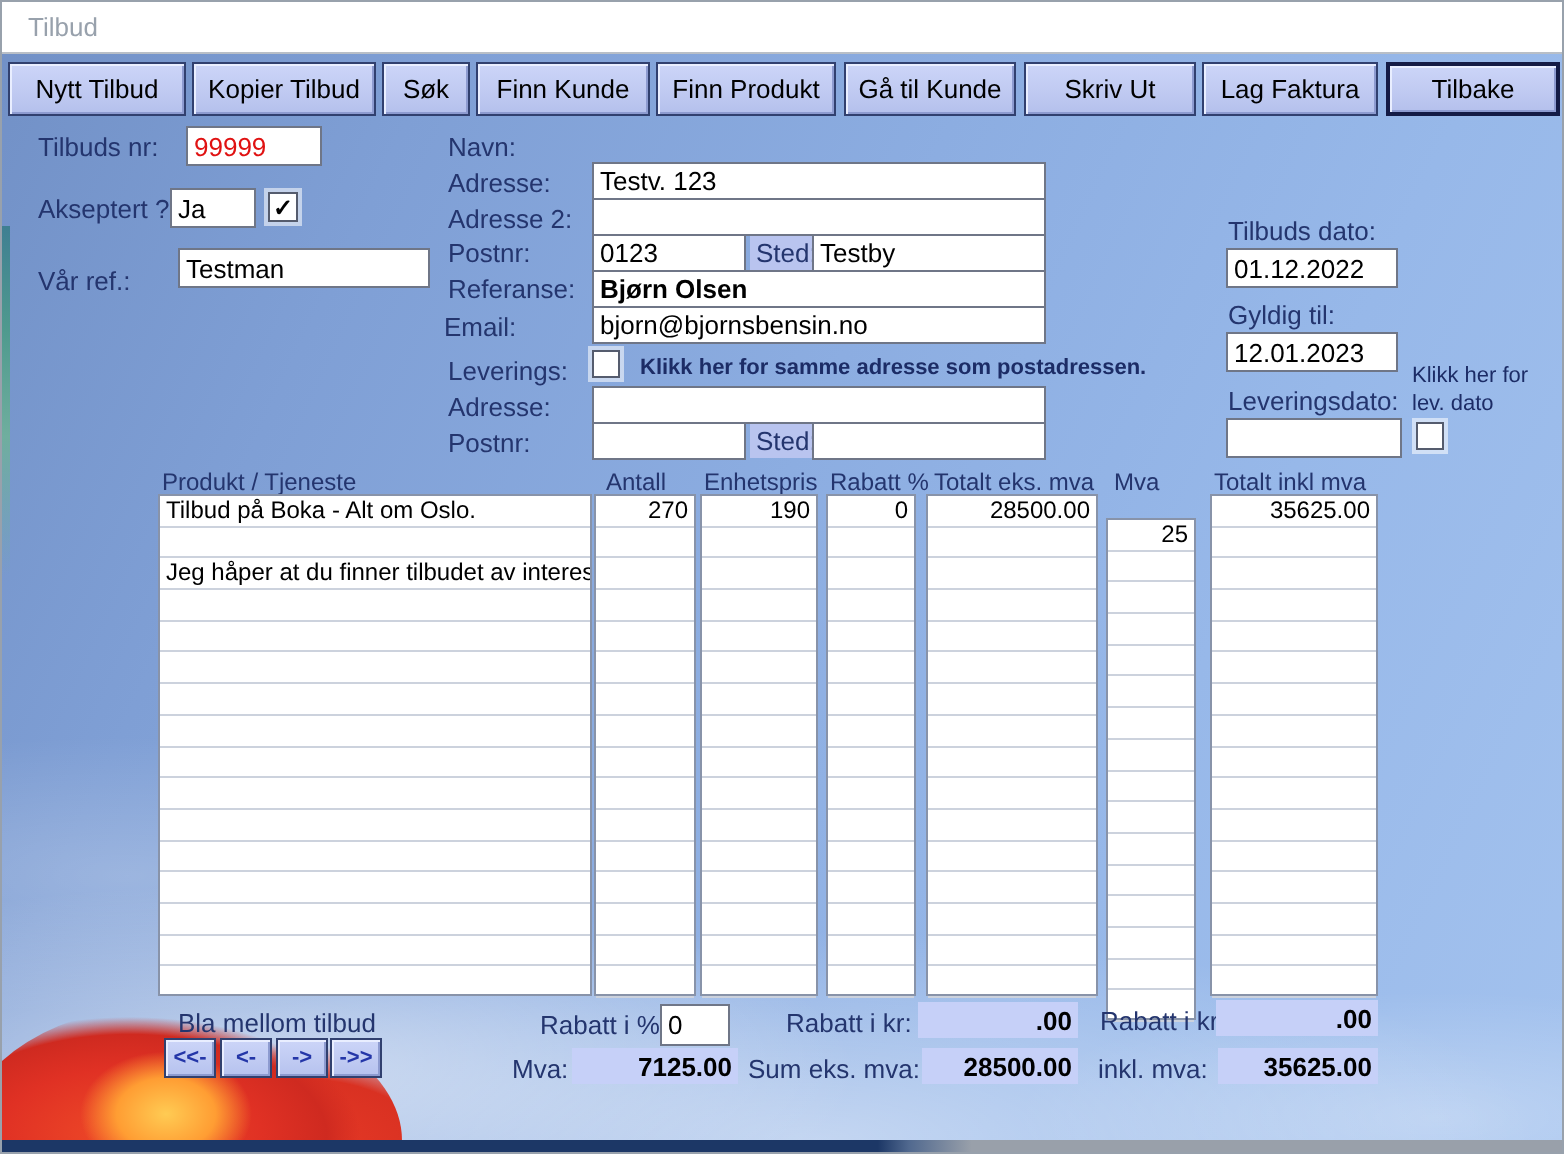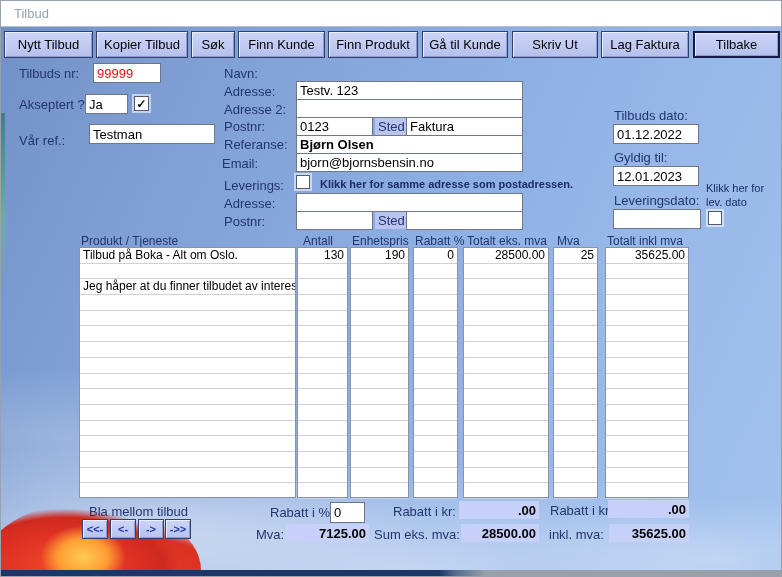--- a/index.html
+++ b/index.html
@@ -123,21 +123,21 @@
   <div class="lbl" style="left:223px;top:83px;">Adresse:</div>
   <div class="lbl" style="left:223px;top:101px;">Adresse 2:</div>
   <div class="lbl" style="left:223px;top:118px;">Postnr:</div>
   <div class="lbl" style="left:223px;top:136px;">Referanse:</div>
   <div class="lbl" style="left:221px;top:155px;">Email:</div>
 
   <div class="input" style="left:295px;top:80px;width:227px;height:19px;">Testv. 123</div>
   <div class="input" style="left:295px;top:98px;width:227px;height:19px;"></div>
   <div class="input" style="left:295px;top:116px;width:77px;height:19px;">0123</div>
   <div class="chip" style="left:374px;top:117px;height:17px;">Sted:</div>
-  <div class="input" style="left:405px;top:116px;width:117px;height:19px;">Faktura</div>
+  <div class="input" style="left:405px;top:116px;width:117px;height:19px;">Testby</div>
   <div class="input bold" style="left:295px;top:134px;width:227px;height:19px;">Bjørn Olsen</div>
   <div class="input" style="left:295px;top:152px;width:227px;height:19px;">bjorn@bjornsbensin.no</div>
 
   <div class="lbl" style="left:223px;top:177px;">Leverings:</div>
   <div class="checkbox" style="left:295px;top:174px;width:14px;height:14px;"></div>
   <div class="hint b" style="left:319px;top:177px;">Klikk her for samme adresse som postadressen.</div>
 
   <div class="lbl" style="left:223px;top:195px;">Adresse:</div>
   <div class="input" style="left:295px;top:192px;width:227px;height:19px;"></div>
 
@@ -178,21 +178,21 @@
         <div class="tcell" style="text-align: left;"></div>
         <div class="tcell" style="text-align: left;"></div>
         <div class="tcell" style="text-align: left;"></div>
         <div class="tcell" style="text-align: left;"></div>
         <div class="tcell" style="text-align: left;"></div>
         <div class="tcell" style="text-align: left;"></div>
         <div class="tcell" style="text-align: left;"></div>
         <div class="tcell" style="text-align: left;"></div>
       </div>
       <div class="tcol" style="left: 296px; width: 51px;">
-        <div class="tcell" style="text-align: right;">130</div>
+        <div class="tcell" style="text-align: right;">270</div>
         <div class="tcell" style="text-align: right;"></div>
         <div class="tcell" style="text-align: right;"></div>
         <div class="tcell" style="text-align: right;"></div>
         <div class="tcell" style="text-align: right;"></div>
         <div class="tcell" style="text-align: right;"></div>
         <div class="tcell" style="text-align: right;"></div>
         <div class="tcell" style="text-align: right;"></div>
         <div class="tcell" style="text-align: right;"></div>
         <div class="tcell" style="text-align: right;"></div>
         <div class="tcell" style="text-align: right;"></div>
@@ -249,21 +249,21 @@
         <div class="tcell" style="text-align: right;"></div>
         <div class="tcell" style="text-align: right;"></div>
         <div class="tcell" style="text-align: right;"></div>
         <div class="tcell" style="text-align: right;"></div>
         <div class="tcell" style="text-align: right;"></div>
         <div class="tcell" style="text-align: right;"></div>
         <div class="tcell" style="text-align: right;"></div>
         <div class="tcell" style="text-align: right;"></div>
         <div class="tcell" style="text-align: right;"></div>
       </div>
-      <div class="tcol" style="left: 552px; width: 45px;">
+      <div class="tcol" style="left: 552px; width: 45px; margin-top: 12px;">
         <div class="tcell" style="text-align: right;">25</div>
         <div class="tcell" style="text-align: right;"></div>
         <div class="tcell" style="text-align: right;"></div>
         <div class="tcell" style="text-align: right;"></div>
         <div class="tcell" style="text-align: right;"></div>
         <div class="tcell" style="text-align: right;"></div>
         <div class="tcell" style="text-align: right;"></div>
         <div class="tcell" style="text-align: right;"></div>
         <div class="tcell" style="text-align: right;"></div>
         <div class="tcell" style="text-align: right;"></div>

